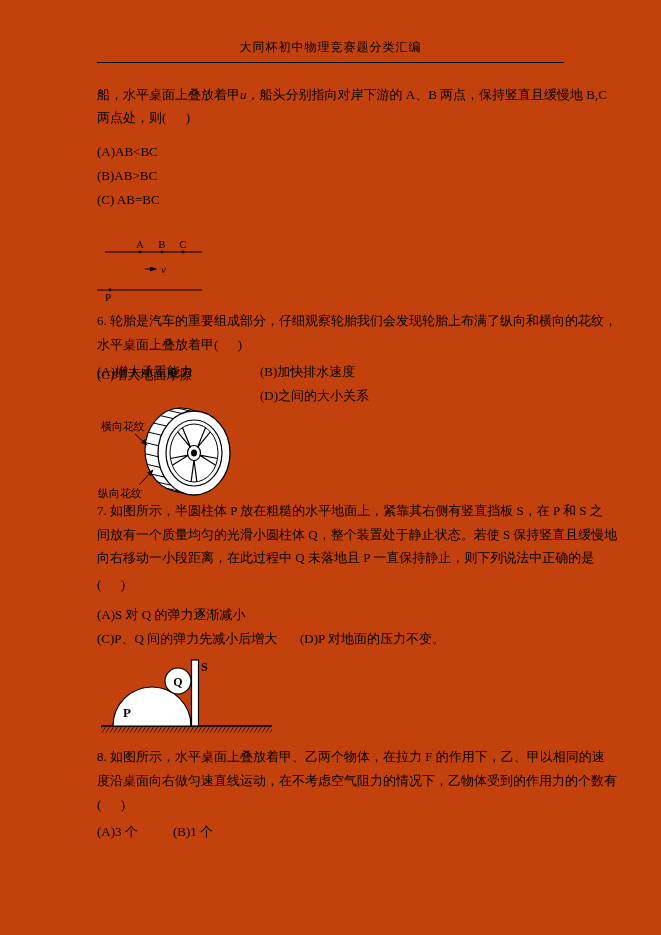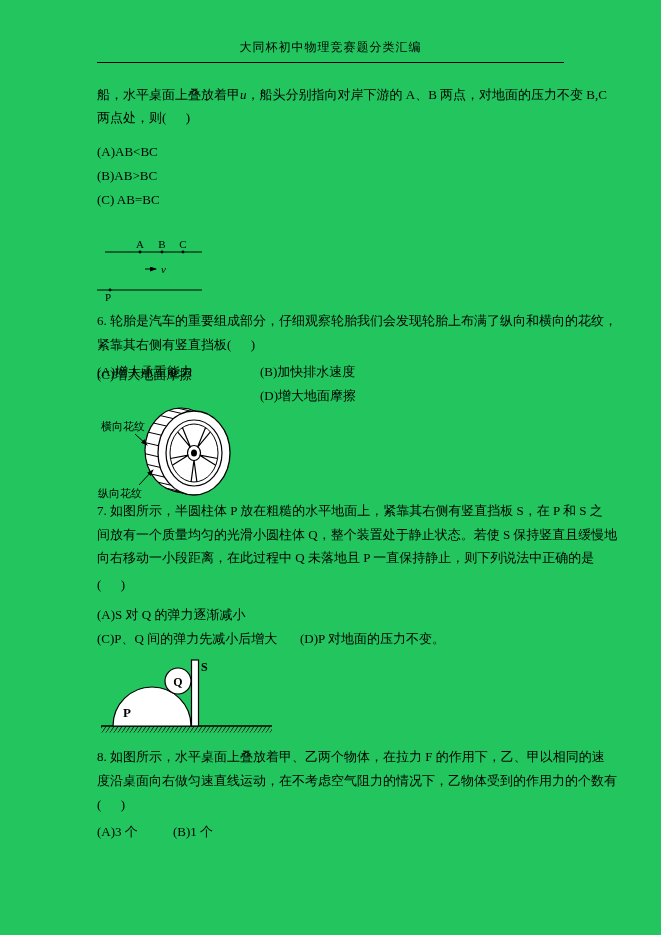--- a/index.html
+++ b/index.html
@@ -1,17 +1,17 @@
 <!DOCTYPE html>
 <html><head>
 <meta charset="utf-8">
 <style>
   html,body{margin:0;padding:0;background:#e8e8e8;}
   .page{
-    position:relative;width:661px;height:935px;background:#22c55e;
+    position:relative;width:661px;height:935px;background:#c2410c;
     font-family:"Liberation Serif","DejaVu Serif",serif;color:#000;
     overflow:hidden;margin:0 auto;
   }
   .header{
     position:absolute;top:39px;left:0;width:661px;text-align:center;
     font-size:12px;letter-spacing:1px;
     font-family:"Liberation Sans","DejaVu Sans",sans-serif;
   }
   .rule{position:absolute;top:62px;left:97px;width:467px;height:0;border-top:1px solid #000;}
   .line{position:absolute;left:97px;font-size:13px;line-height:16px;white-space:pre;}
@@ -25,21 +25,21 @@
 </head>
 <body>
 
 <div class="page">
 
   <div class="header">
     <span>大同杯初中物理竞赛题分类汇编</span>
   </div>
   <div class="rule"></div>
 
-  <div class="line" style="top:87px"><span>船，水平桌面上叠放着甲</span><span class="it">u</span><span>，船头分别指向对岸下游的 A、B 两点，对地面的压力不变 B,C</span></div>
+  <div class="line" style="top:87px"><span>船，水平桌面上叠放着甲</span><span class="it">u</span><span>，船头分别指向对岸下游的 A、B 两点，保持竖直且缓慢地 B,C</span></div>
   <div class="line" style="top:110px">两点处，则(      )</div>
   <div class="line" style="top:144px">(A)AB&lt;BC</div>
   <div class="line" style="top:168px">(B)AB&gt;BC</div>
   <div class="line" style="top:192px">(C) AB=BC</div>
 
   <svg class="fig" style="left:95px;top:239px" width="120" height="64" viewBox="0 0 120 64">
     <defs>
       <marker id="arr" markerWidth="7" markerHeight="5" refX="6" refY="2.5" orient="auto">
         <path d="M0,0 L7,2.5 L0,5 Z" fill="#000"></path>
       </marker>
@@ -54,25 +54,25 @@
     <text x="45" y="9" font-size="11" text-anchor="middle">A</text>
     <text x="67" y="9" font-size="11" text-anchor="middle">B</text>
     <text x="88" y="9" font-size="11" text-anchor="middle">C</text>
     <line class="s1" x1="50" y1="30" x2="61" y2="30" marker-end="url(#arr)"></line>
     <text x="66" y="34" font-size="11" font-style="italic">v</text>
     <line class="s1" x1="2" y1="51" x2="107" y2="51"></line>
     <text x="10" y="62" font-size="11">P</text>
   </svg>
 
   <div class="line" style="top:313px">6. 轮胎是汽车的重要组成部分，仔细观察轮胎我们会发现轮胎上布满了纵向和横向的花纹，</div>
-  <div class="line" style="top:337px">紧靠其右侧有竖直挡板(      )</div>
+  <div class="line" style="top:337px">水平桌面上叠放着甲(      )</div>
   <div class="line" style="top:364px">(A)增大承重能力</div>
   <div class="line" style="top:364px;left:260px">(B)加快排水速度</div>
   <div class="line" style="top:367px">(C)增大地面摩擦</div>
-  <div class="line" style="top:388px;left:260px">(D)增大地面摩擦</div>
+  <div class="line" style="top:388px;left:260px">(D)之间的大小关系</div>
 
   <svg class="fig" style="left:95px;top:406px" width="148" height="96" viewBox="0 0 148 96">
     <ellipse class="wfill" cx="86" cy="44" rx="36" ry="42" stroke-width="1.2"></ellipse>
     <g stroke="#000" stroke-width="1">
       <line x1="92.7" y1="88.4" x2="79.7" y2="85.4"></line>
       <line x1="83.8" y1="85.1" x2="70.8" y2="82.1"></line>
       <line x1="75.9" y1="79.2" x2="62.9" y2="76.2"></line>
       <line x1="69.5" y1="71.1" x2="56.5" y2="68.1"></line>
       <line x1="65.2" y1="61.4" x2="52.2" y2="58.4"></line>
       <line x1="63.1" y1="50.7" x2="50.1" y2="47.7"></line>

